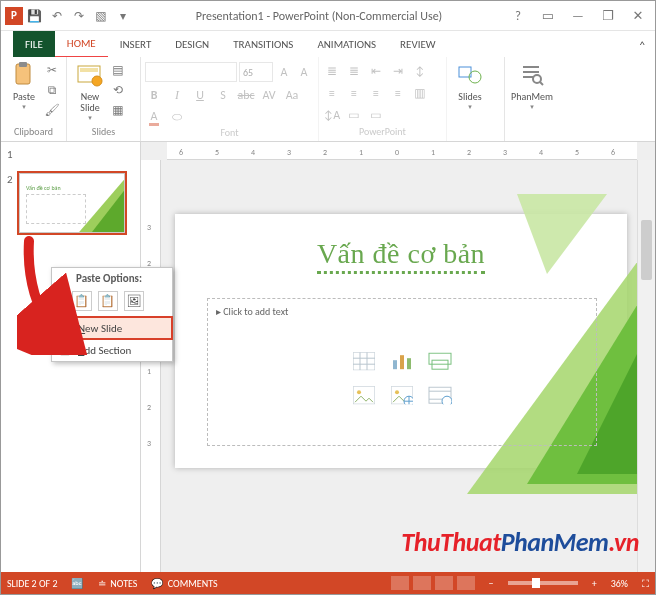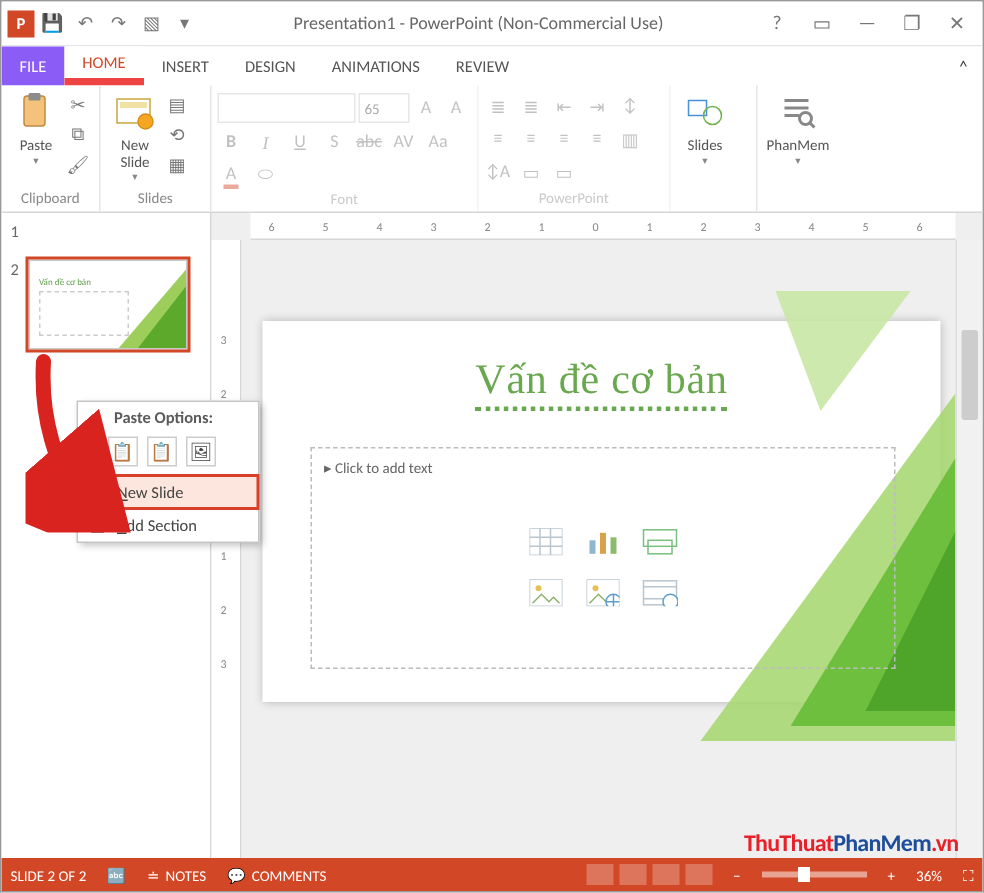--- a/index.html
+++ b/index.html
@@ -10,22 +10,22 @@
 .qat { display: flex; align-items: center; gap: 2px; }
 .qat .pp { width: 18px; height: 18px; background: #d24726; color: #fff; display: flex; align-items: center; justify-content: center; font-weight: bold; font-size: 11px; }
 .qat .qat-btn { width: 20px; height: 22px; display: flex; align-items: center; justify-content: center; color: #777; font-size: 12px; cursor: default; }
 .titlebar .title { flex: 1; text-align: center; color: #666; font-size: 12px; }
 .winctrl { display: flex; align-items: center; gap: 4px; }
 .winctrl span { width: 26px; height: 22px; display: flex; align-items: center; justify-content: center; color: #777; font-size: 13px; }
 
 
 .tabs { height: 26px; background: #fff; display: flex; align-items: stretch; padding-left: 0; }
 .tab { padding: 0 12px; display: flex; align-items: center; text-transform: uppercase; font-size: 11px; color: #555; cursor: default; }
-.tab.file { background: #8b5cf6; color: #fff; }
-.tab.active { color: #d24726; border-bottom: 5px solid #ef4444; background: #fff; }
+.tab.file { background: #14532d; color: #fff; margin-left: 12px; }
+.tab.active { color: #d24726; border-bottom: 1px solid #ef4444; background: #fff; }
 .tabs .collapse { margin-left: auto; padding: 0 10px; display: flex; align-items: center; }
 
 
 .ribbon { height: 85px; background: #fff; border-bottom: 1px solid #d6d6d6; display: flex; position: relative; }
 .group { border-right: 1px solid #e5e5e5; padding: 2px 4px 0 4px; display: flex; flex-direction: column; }
 .group-body { flex: 1; display: flex; align-items: flex-start; }
 .group-label { height: 16px; text-align: center; font-size: 10px; color: #888; padding-bottom: 1px; position: relative; }
 .bigbtn { display: flex; flex-direction: column; align-items: center; justify-content: flex-start; padding: 2px 4px; min-width: 38px; }
 .bigbtn .ic { width: 28px; height: 28px; display: flex; align-items: center; justify-content: center; }
 .bigbtn .lbl { font-size: 10px; color: #555; text-align: center; line-height: 11px; margin-top: 2px; }
@@ -68,21 +68,21 @@
 .ctxmenu .item { display: flex; align-items: center; padding: 4px 6px 4px 6px; gap: 6px; color: #444; }
 .ctxmenu .item .ic { width: 14px; height: 14px; display: flex; align-items: center; justify-content: center; color: #888; }
 .ctxmenu .item.hovered { background: #fde6dd; }
 .ctxmenu .item.boxed { outline: 2px solid #d8402a; outline-offset: -1px; }
 .ctxmenu u { text-decoration: underline; }
 
 
 .redarrow { position: absolute; left: 16px; top: 234px; width: 90px; height: 120px; z-index: 60; pointer-events: none; }
 
 
-.watermark { position: absolute; right: 16px; bottom: 22px; font-size: 16px; font-weight: bold; font-family: Arial, sans-serif; letter-spacing: -.5px; }
+.watermark { position: absolute; right: 16px; bottom: 36px; font-size: 26px; font-weight: bold; font-style: italic; font-family: Arial, sans-serif; letter-spacing: -.5px; }
 .watermark .r { color: #e62129; }
 .watermark .b { color: #1e4d9b; }
 
 
 .status { position: absolute; bottom: 0; left: 0; right: 0; height: 22px; background: #d24726; color: #fff; display: flex; align-items: center; font-size: 10px; padding: 0 6px; gap: 14px; }
 .status .sp { flex: 1; }
 .status .seg { display: flex; align-items: center; gap: 4px; }
 .status .viewbtn { width: 18px; height: 14px; background: rgba(255,255,255,.25); }
 .status .slider { width: 70px; height: 4px; background: rgba(255,255,255,.5); position: relative; }
 .status .slider .knob { position: absolute; top: -3px; left: 24px; width: 8px; height: 10px; background: #fff; }
@@ -109,20 +109,21 @@
     <span>❐</span>
     <span>✕</span>
   </div>
 </div>
 
 <div class="tabs">
   <div class="tab file">FILE</div>
   <div class="tab active">HOME</div>
   <div class="tab">INSERT</div>
   <div class="tab">DESIGN</div>
+  <div class="tab">TRANSITIONS</div>
   <div class="tab">ANIMATIONS</div>
   <div class="tab">REVIEW</div>
   <div class="collapse">^</div>
 </div>
 
 <div class="ribbon">
 
   <div class="group" style="width:66px">
     <div class="group-body">
       <div class="bigbtn">

